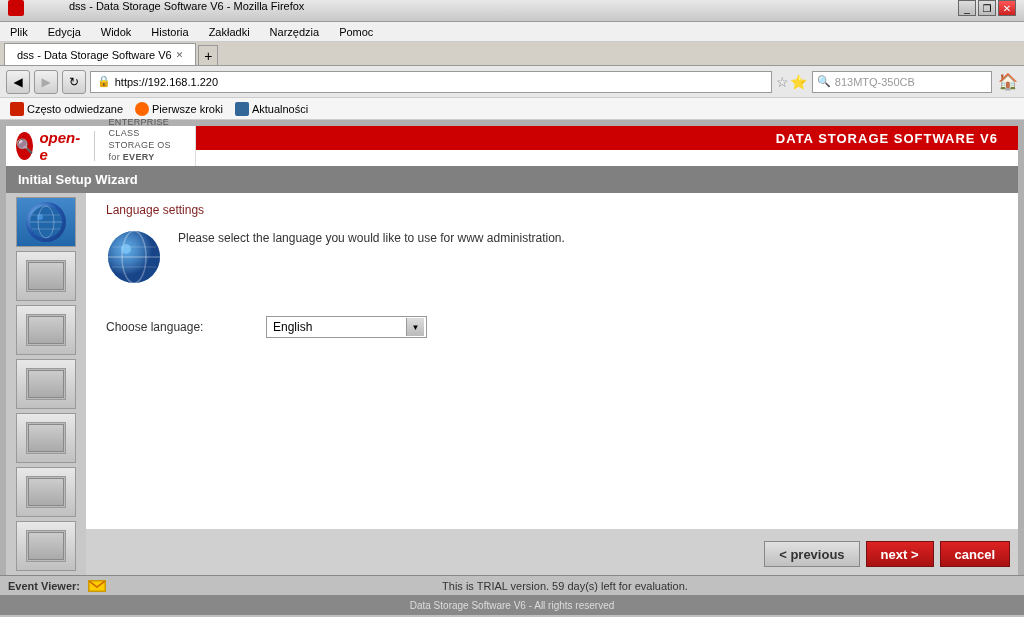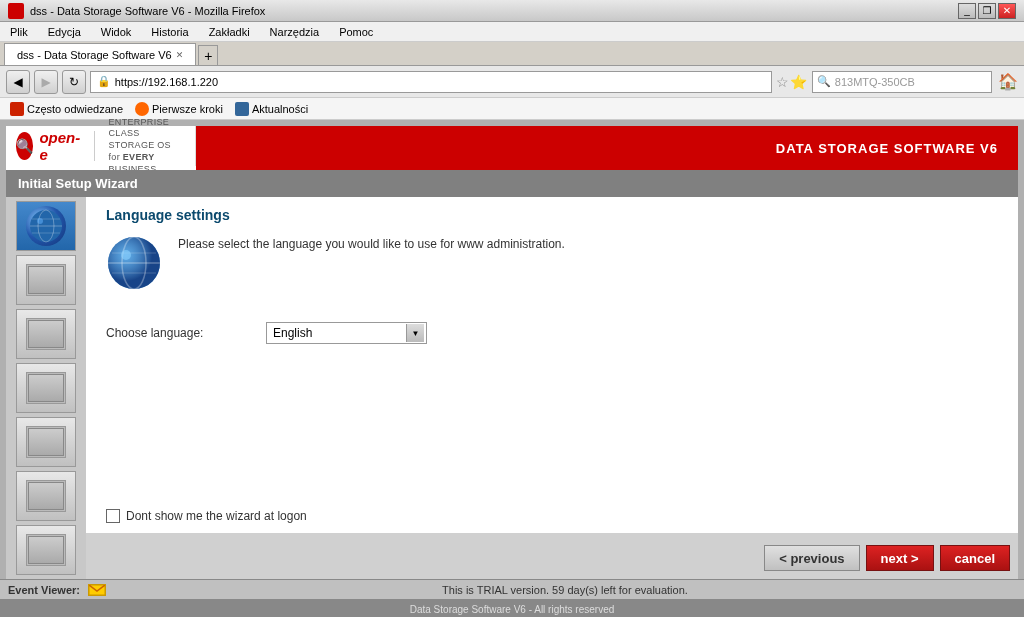--- a/index.html
+++ b/index.html
@@ -3,25 +3,25 @@
   <meta charset="utf-8">
   <style>
     * { margin: 0; padding: 0; box-sizing: border-box; }
     body { width: 1024px; height: 617px; font-family: Arial, sans-serif; font-size: 12px; background: #c0c0c0; overflow: hidden; }
 
     
     .title-bar {
       background: linear-gradient(to bottom, #e8e8e8, #c8c8c8);
       height: 22px;
       display: flex;
-      align-items: center;
       padding: 0 8px;
       border-bottom: 1px solid #999;
       font-size: 11px;
       color: #000;
+      gap: 39px;
     }
     .title-bar-icon { width: 16px; height: 16px; margin-right: 6px; background: #cc0000; border-radius: 2px; display: inline-block; }
     .title-bar-buttons { margin-left: auto; display: flex; gap: 2px; }
     .title-btn { width: 18px; height: 16px; border: 1px solid #666; background: linear-gradient(to bottom, #ddd, #bbb); cursor: pointer; display: flex; align-items: center; justify-content: center; font-size: 10px; }
 
     
     .menu-bar {
       background: #f0f0f0;
       height: 20px;
       display: flex;
@@ -127,21 +127,21 @@
       display: flex;
       align-items: center;
       justify-content: center;
       border-right: 1px solid #ddd;
       padding: 0 10px;
       gap: 6px;
     }
     .dss-header-right {
       background: #cc0000;
       flex: 1;
-      height: 44px;
+      height: 24px;
       display: flex;
       align-items: center;
       justify-content: flex-end;
       padding-right: 20px;
     }
     .wizard-title-bar {
       background: #808080;
       color: white;
       padding: 6px 12px;
       font-size: 13px;
@@ -191,23 +191,23 @@
       background: #bbb;
       border: 1px solid #999;
       display: flex; align-items: center; justify-content: center;
     }
     .step-img-gray {
       width: 36px; height: 28px;
       background: linear-gradient(to bottom, #ccc, #aaa);
       border: 1px solid #888;
     }
     .section-title {
-      font-size: 14px;
-      font-weight: bold;
-      color: #0c4a6e;
+      font-size: 12px;
+      font-weight: normal;
+      color: #7f1d1d;
       margin-bottom: 12px;
     }
     .section-content {
       display: flex;
       gap: 16px;
       margin-bottom: 20px;
     }
     .section-text {
       font-size: 12px;
       color: #333;
@@ -511,24 +511,20 @@
             <div class="form-row">
               <span class="form-label">Choose language:</span>
               <div class="lang-select" style="position:relative;">
                 <span style="flex:1;">English</span>
                 <div class="lang-select-arrow">▼</div>
               </div>
             </div>
 
             <div style="flex:1;"></div>
 
-            <div class="checkbox-row">
-              <div class="wizard-checkbox"></div>
-              <span>Dont show me the wizard at logon</span>
-            </div>
           </div>
 
           <div class="wizard-footer">
             <button class="btn btn-gray">&lt; previous</button>
             <button class="btn btn-red">next &gt;</button>
             <button class="btn btn-red">cancel</button>
           </div>
         </div>
       </div>
     </div>

